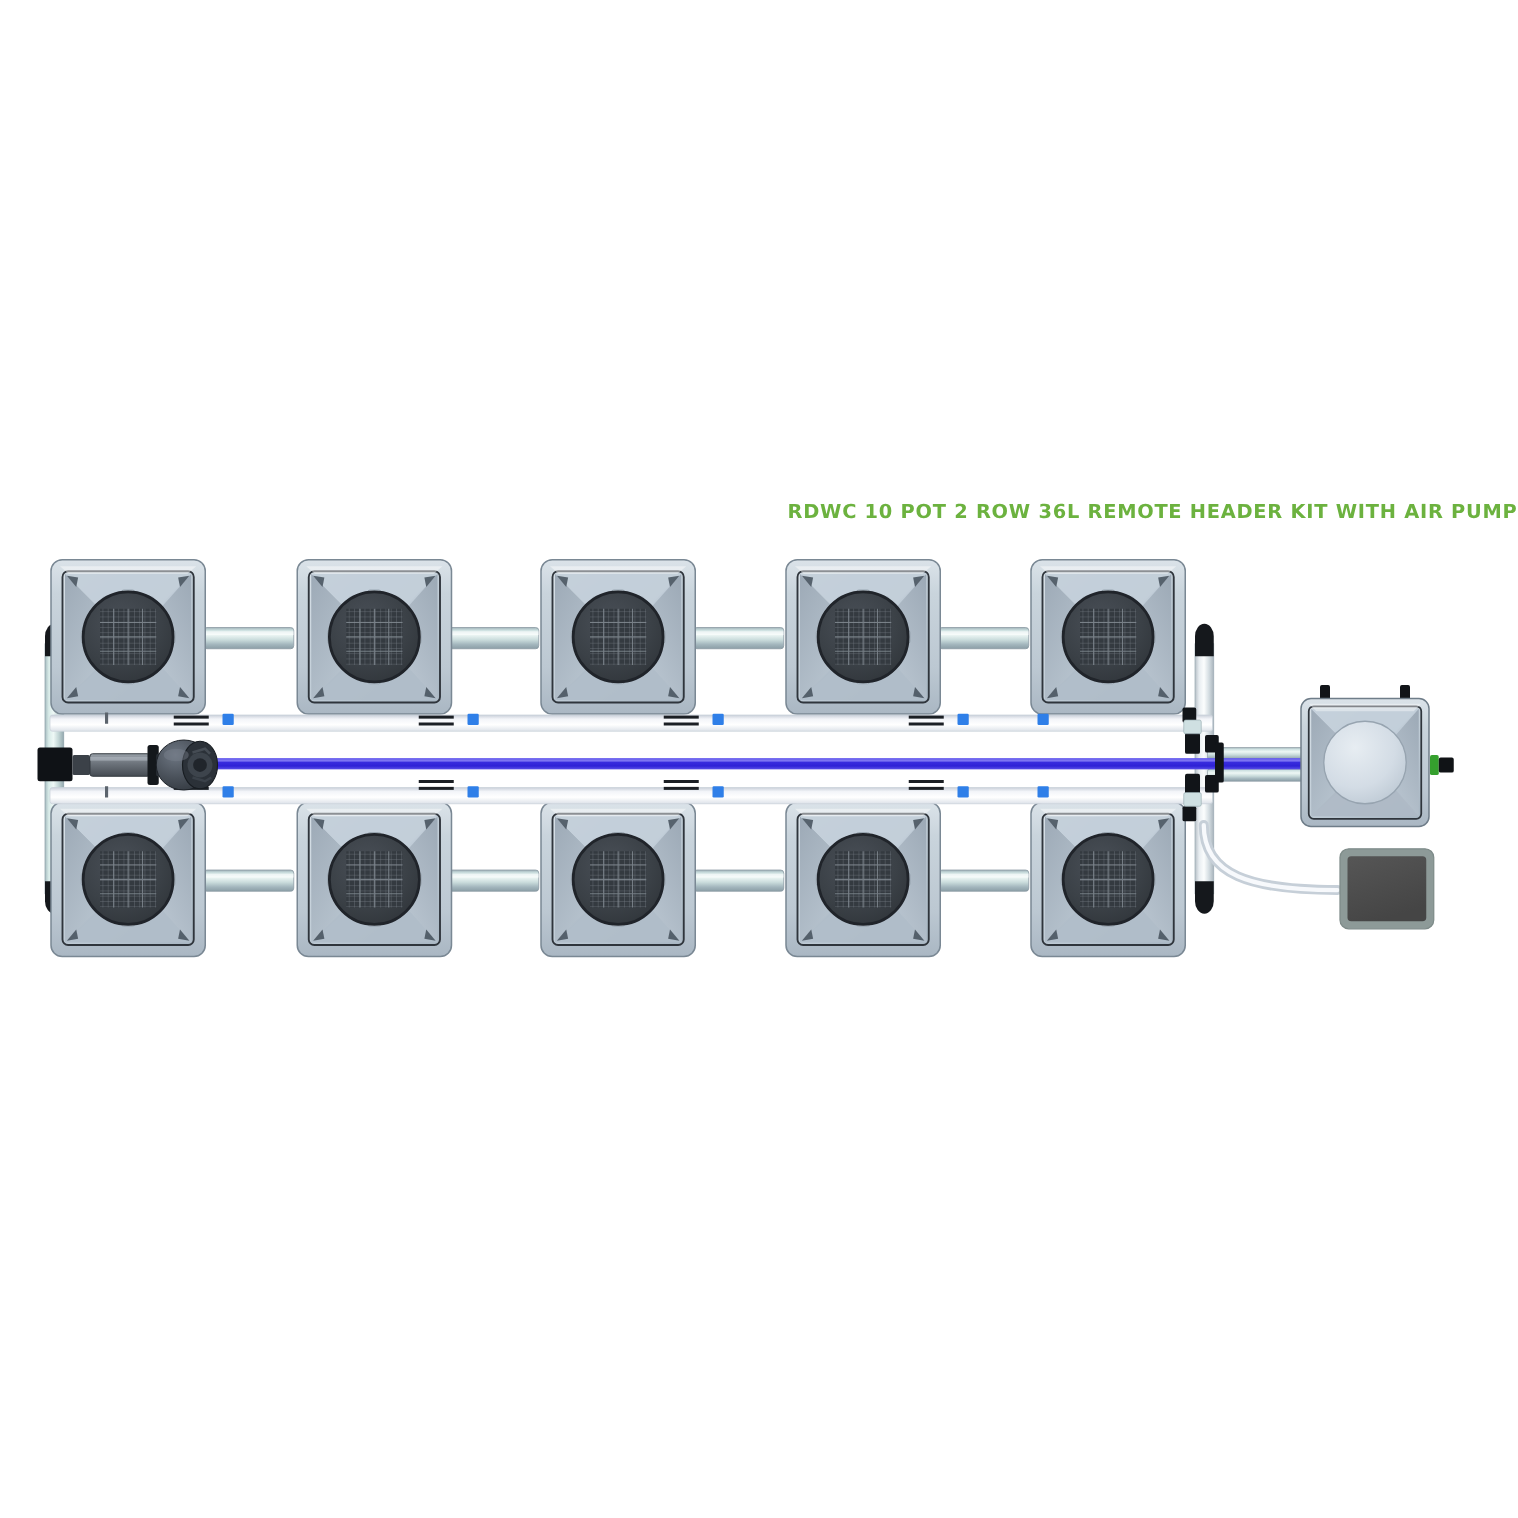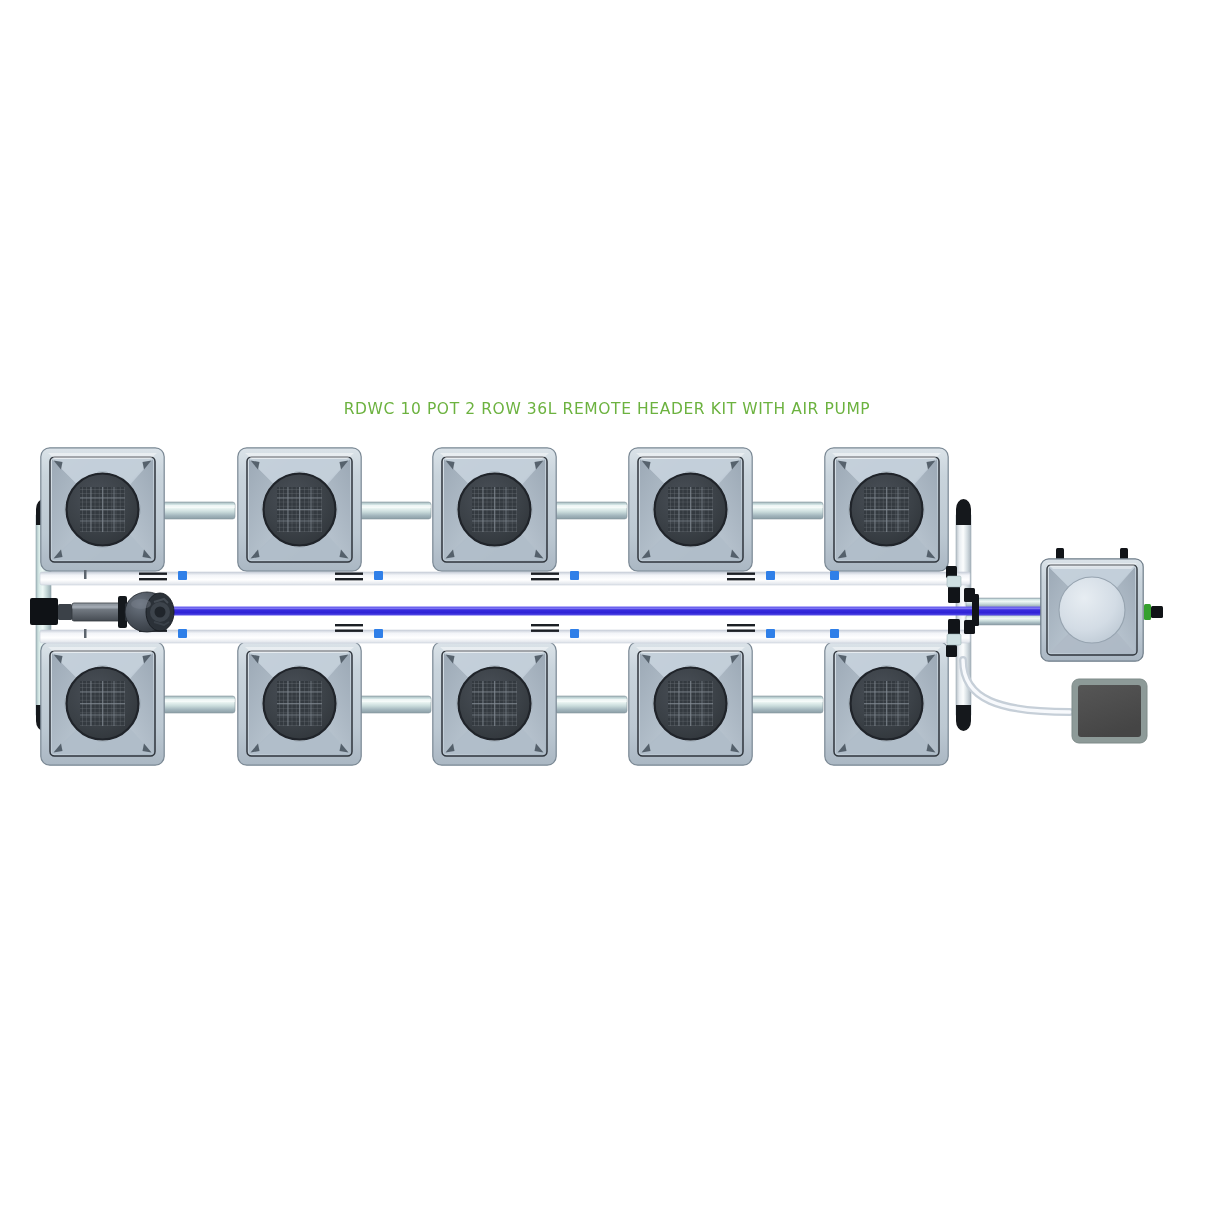--- a/index.html
+++ b/index.html
@@ -20,25 +20,25 @@
     left: 0; top: 0;
     width: 1214px;
     height: 1214px;
     background: #ffffff;
   }
   #diagram-title {
     position: absolute;
     left: 0;
     top: 400px;
     width: 1214px;
-    text-align: center;
+    text-align: right;
     font-family: "DejaVu Sans", sans-serif;
     font-size: 15.5px;
     letter-spacing: 0.6px;
-    font-weight: 400;
+    font-weight: 700;
     color: #6cb23f;
     white-space: nowrap;
     user-select: none;
   }
   svg#scene {
     position: absolute;
     left: 0;
     top: 0;
     width: 1214px;
     height: 1214px;

